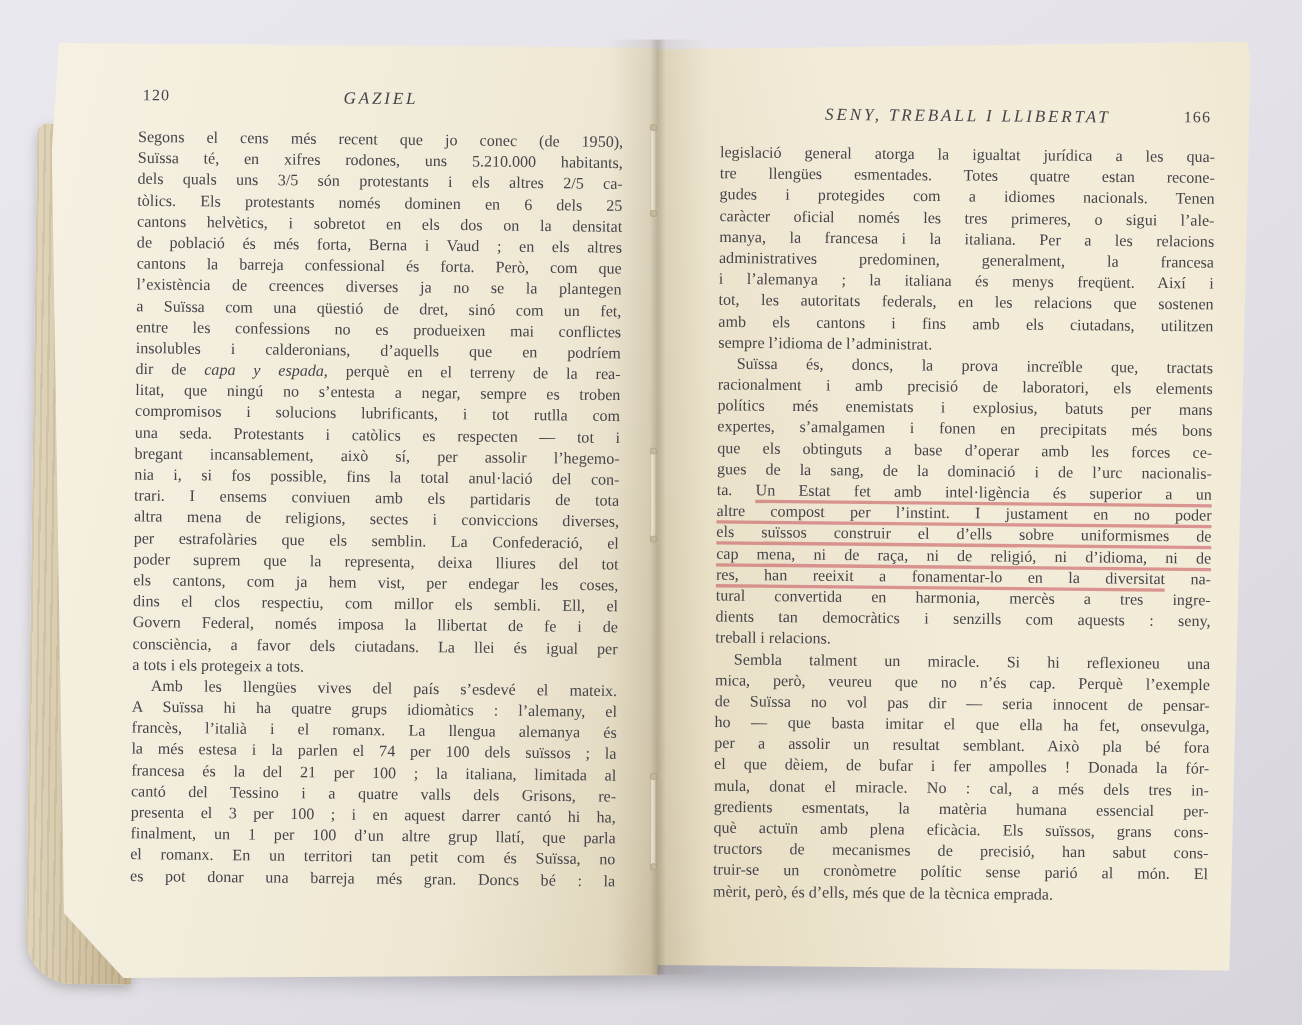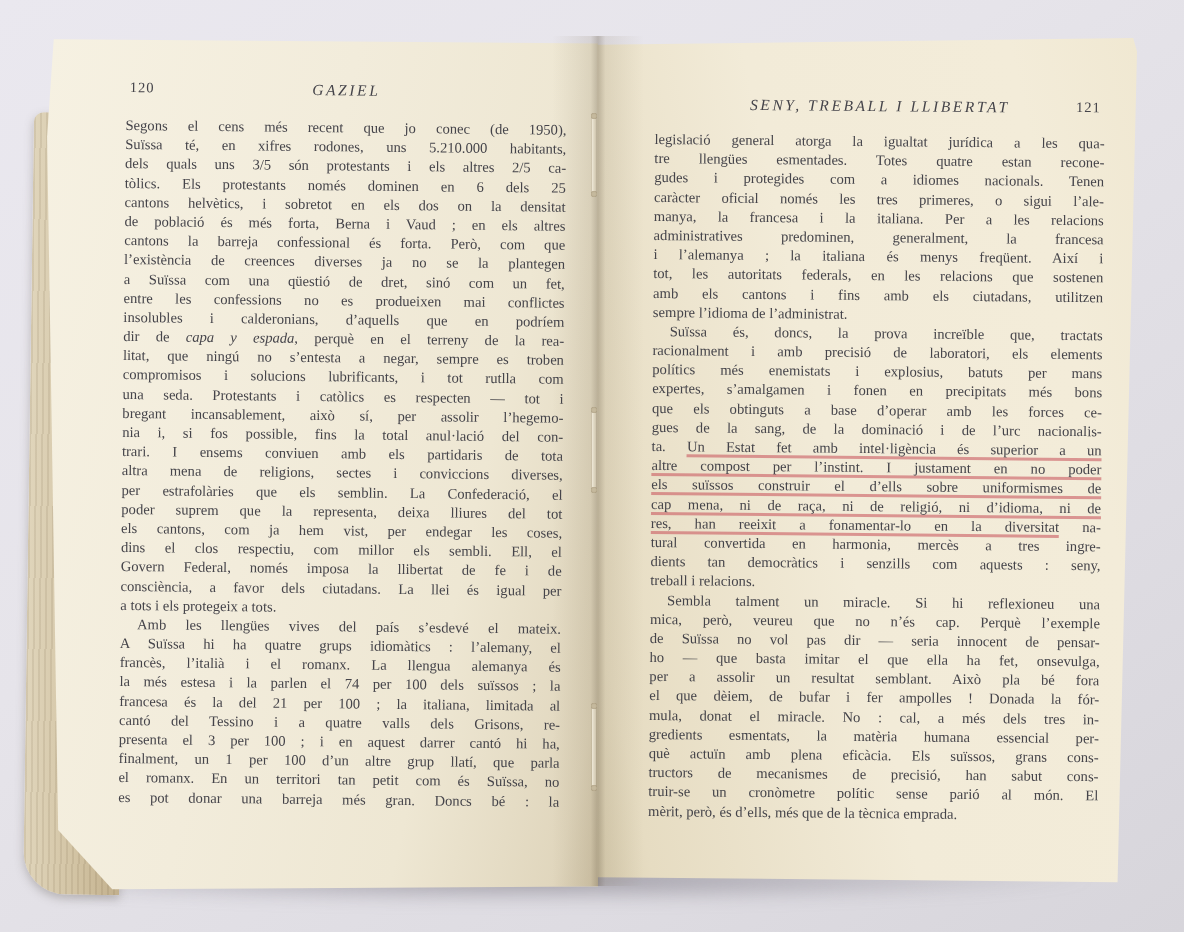--- a/index.html
+++ b/index.html
@@ -109,21 +109,21 @@
         <div class="line"><span>presenta el 3 per 100 ; i en aquest darrer cantó hi ha,</span></div>
         <div class="line"><span>finalment, un 1 per 100 d’un altre grup llatí, que parla</span></div>
         <div class="line"><span>el romanx. En un territori tan petit com és Suïssa, no</span></div>
         <div class="line"><span>es pot donar una barreja més gran. Doncs bé : la</span></div>
       </div>
   </div>
 
   <div class="text-block right">
     <div class="head">
       <span class="running">SENY, TREBALL I LLIBERTAT</span>
-      <span class="pagenum pn-right">121</span>
+      <span class="pagenum pn-right">166</span>
     </div>
     <div class="body" id="right-body">
         <div class="line"><span>legislació general atorga la igualtat jurídica a les qua-</span></div>
         <div class="line"><span>tre llengües esmentades. Totes quatre estan recone-</span></div>
         <div class="line"><span>gudes i protegides com a idiomes nacionals. Tenen</span></div>
         <div class="line"><span>caràcter oficial només les tres primeres, o sigui l’ale-</span></div>
         <div class="line"><span>manya, la francesa i la italiana. Per a les relacions</span></div>
         <div class="line"><span>administratives predominen, generalment, la francesa</span></div>
         <div class="line"><span>i l’alemanya ; la italiana és menys freqüent. Així i</span></div>
         <div class="line"><span>tot, les autoritats federals, en les relacions que sostenen</span></div>

